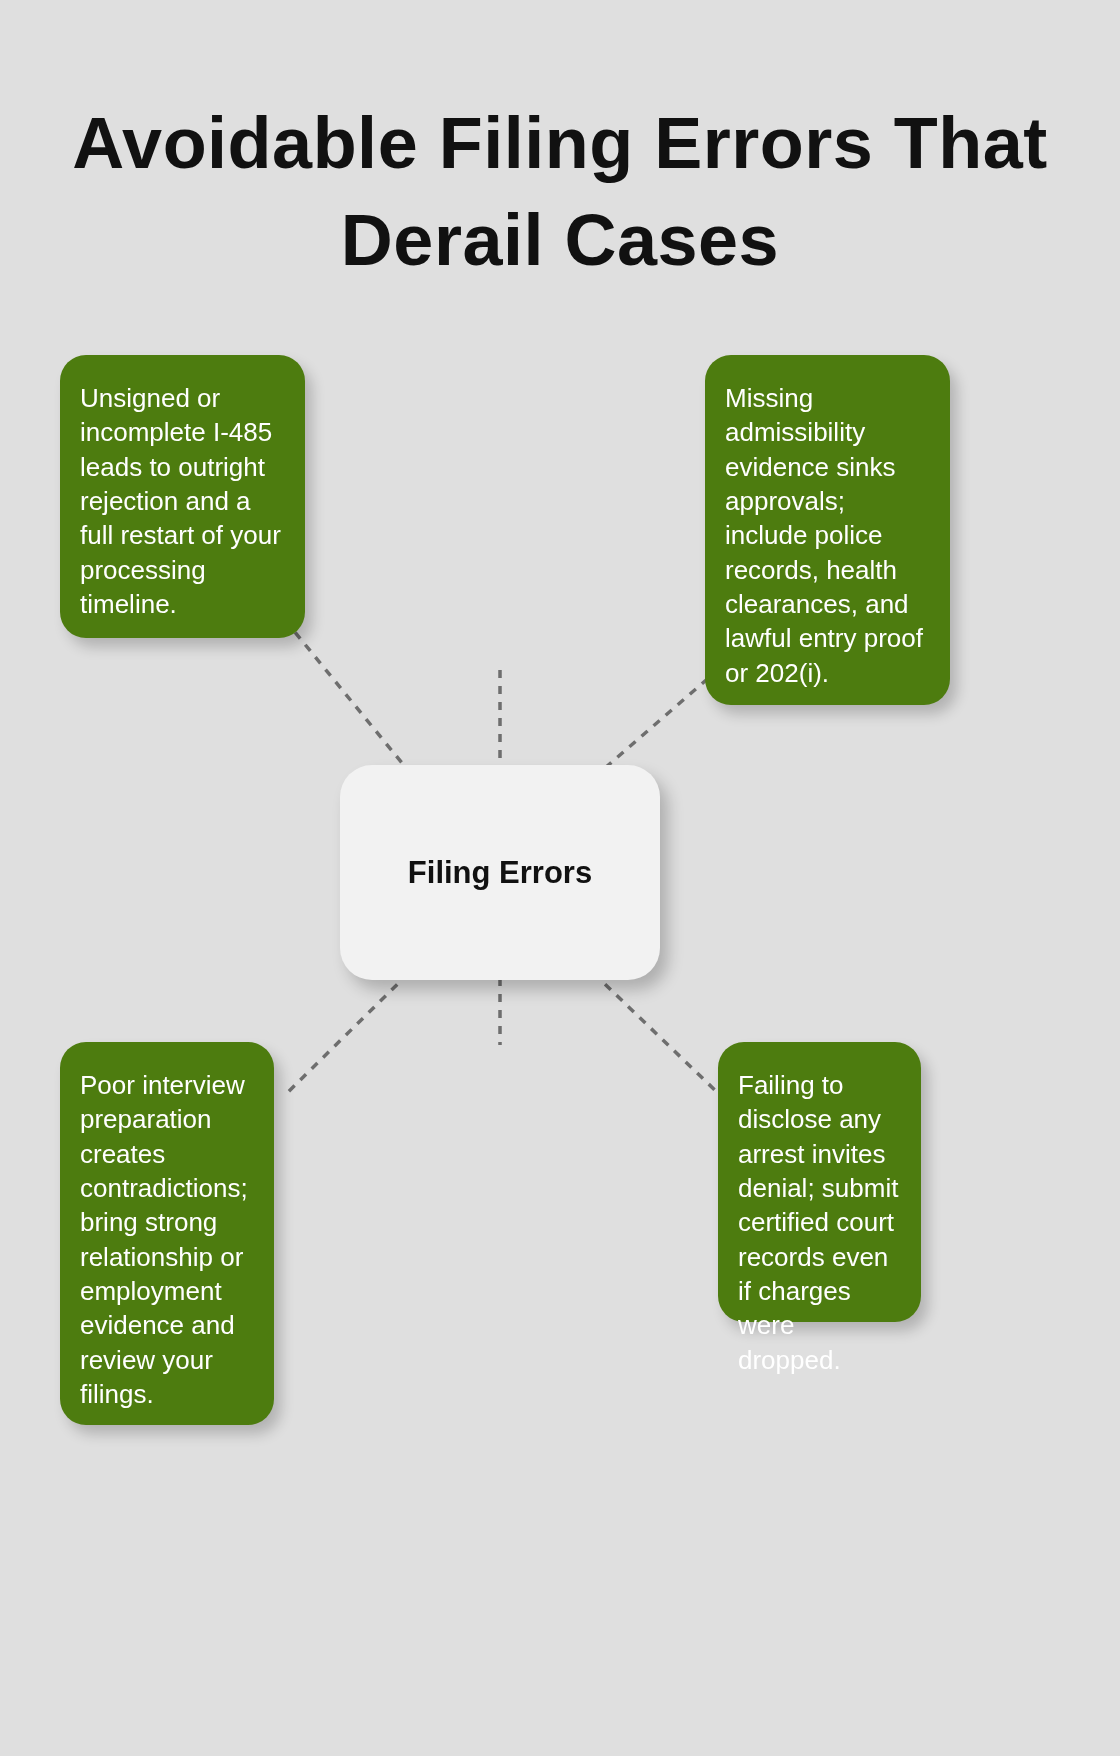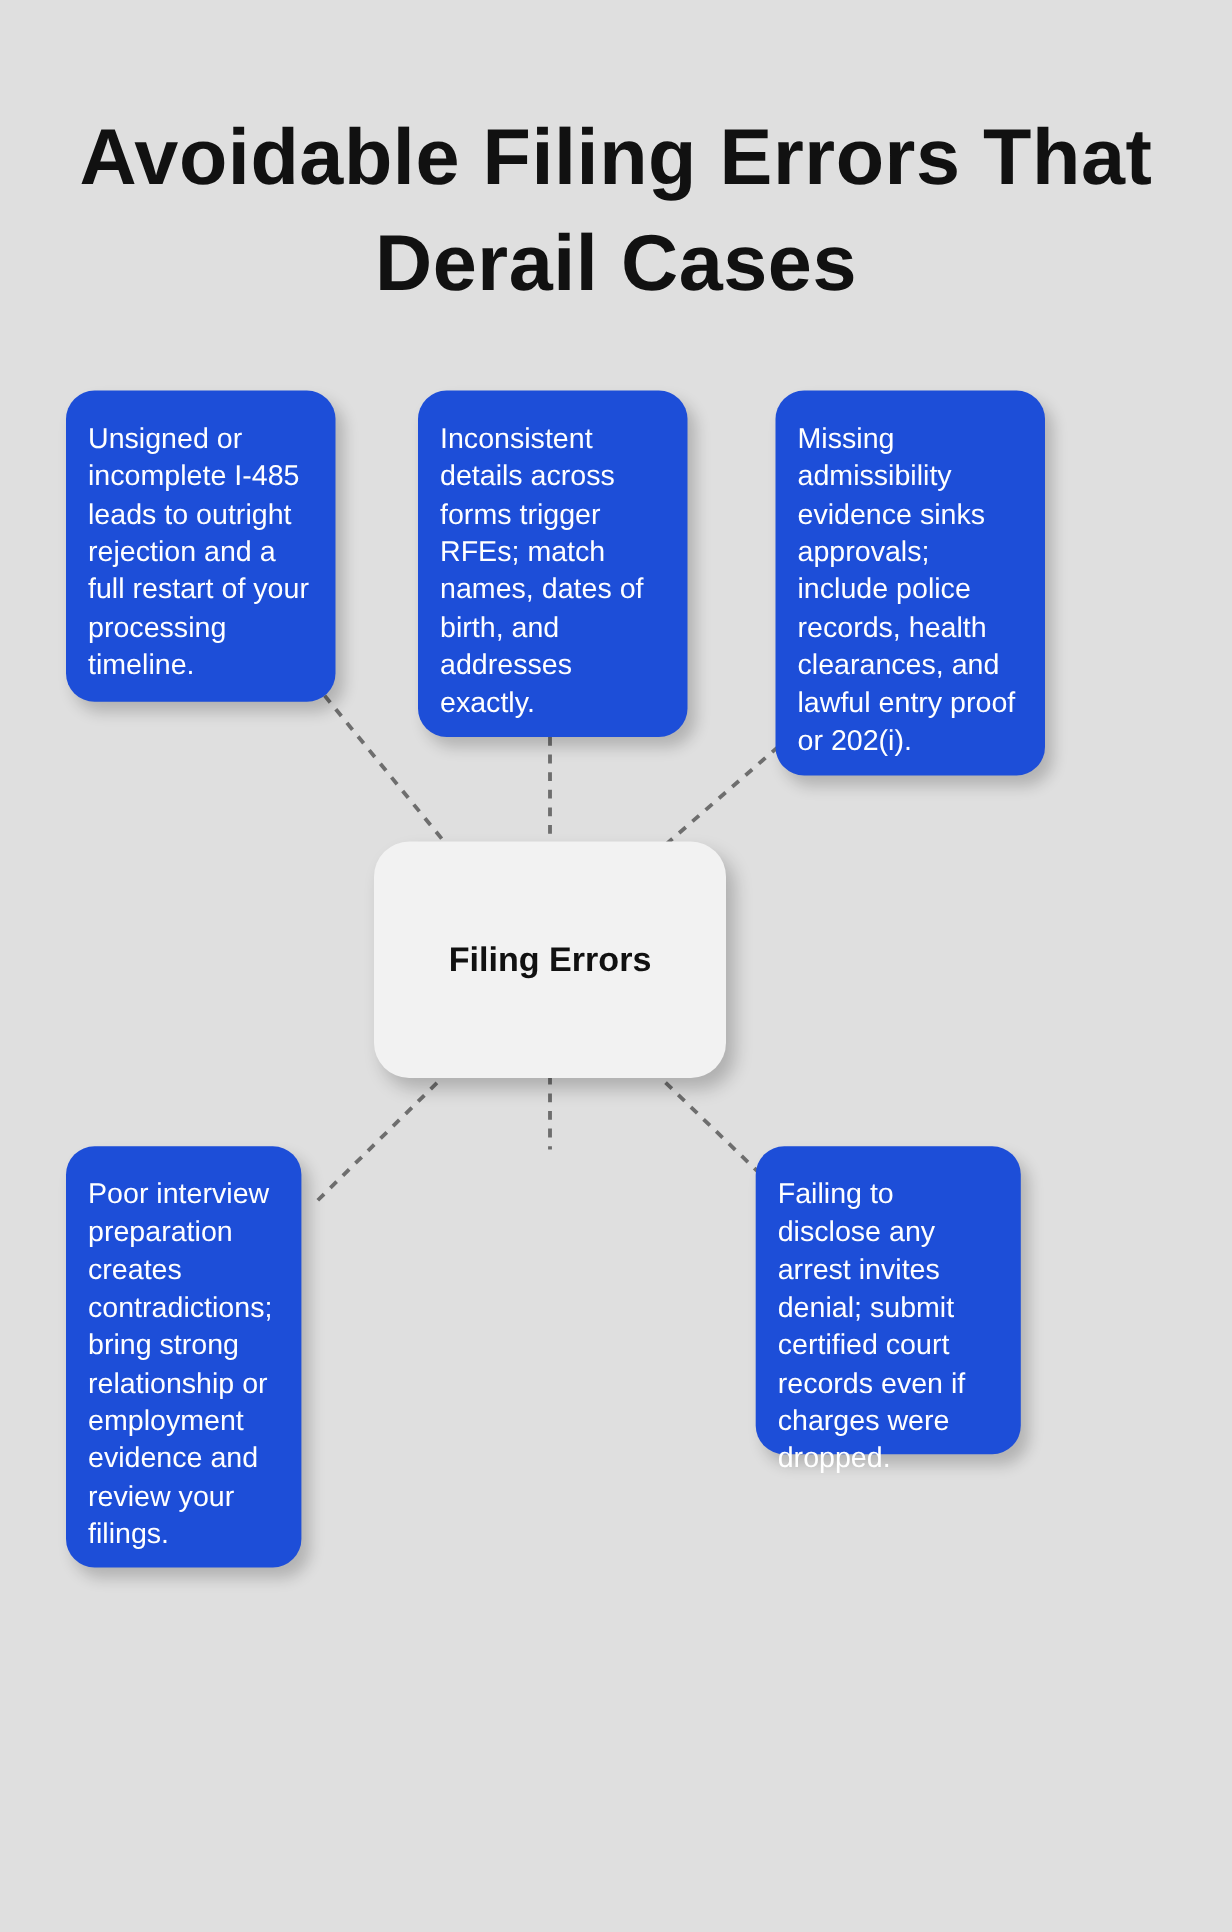--- a/index.html
+++ b/index.html
@@ -31,35 +31,35 @@
   .connector-layer {
     position: absolute;
     top: 0;
     left: 0;
     width: 1120px;
     height: 1756px;
     z-index: 1;
   }
   .node {
     position: absolute;
-    background: #1d4ed8;
+    background: #4d7c0f;
     color: #ffffff;
     border-radius: 26px;
     padding: 26px 20px 24px 20px;
     font-size: 26px;
     line-height: 1.32;
     z-index: 2;
     box-shadow: 7px 9px 14px rgba(0,0,0,0.20);
   }
   .node-top-left     { left: 60px;  top: 355px;  width: 245px; height: 283px; }
   .node-top-middle   { left: 380px; top: 355px;  width: 245px; height: 315px; }
   .node-top-right    { left: 705px; top: 355px;  width: 245px; height: 350px; }
   .node-bottom-left  { left: 60px;  top: 1042px; width: 214px; height: 383px; }
   .node-bottom-middle{ left: 380px; top: 1042px; width: 245px; height: 333px; }
-  .node-bottom-right { left: 687px; top: 1042px; width: 241px; height: 280px; }
+  .node-bottom-right { left: 718px; top: 1042px; width: 203px; height: 280px; }
   .center-node {
     position: absolute;
     left: 340px;
     top: 765px;
     width: 320px;
     height: 215px;
     background: #f2f2f2;
     border-radius: 32px;
     z-index: 3;
     display: flex;
@@ -87,23 +87,20 @@
     <line x1="720" y1="668" x2="582" y2="788" stroke="#6e6e6e" stroke-width="3.5" stroke-dasharray="8 8"></line>
     <line x1="420" y1="962" x2="285" y2="1095" stroke="#6e6e6e" stroke-width="3.5" stroke-dasharray="8 8"></line>
     <line x1="500" y1="978" x2="500" y2="1045" stroke="#6e6e6e" stroke-width="3.5" stroke-dasharray="8 8"></line>
     <line x1="582" y1="962" x2="720" y2="1095" stroke="#6e6e6e" stroke-width="3.5" stroke-dasharray="8 8"></line>
   </svg>
 
   <div class="node node-top-left">
     <span>Unsigned or incomplete I-485 leads to outright rejection and a full restart of your processing timeline.</span>
   </div>
 
-  <div class="node node-top-middle">
-    <span>Inconsistent details across forms trigger RFEs; match names, dates of birth, and addresses exactly.</span>
-  </div>
 
   <div class="node node-top-right">
     <span>Missing admissibility evidence sinks approvals; include police records, health clearances, and lawful entry proof or 202(i).</span>
   </div>
 
   <div class="center-node">
     <span class="center-label">Filing Errors</span>
   </div>
 
   <div class="node node-bottom-left">

